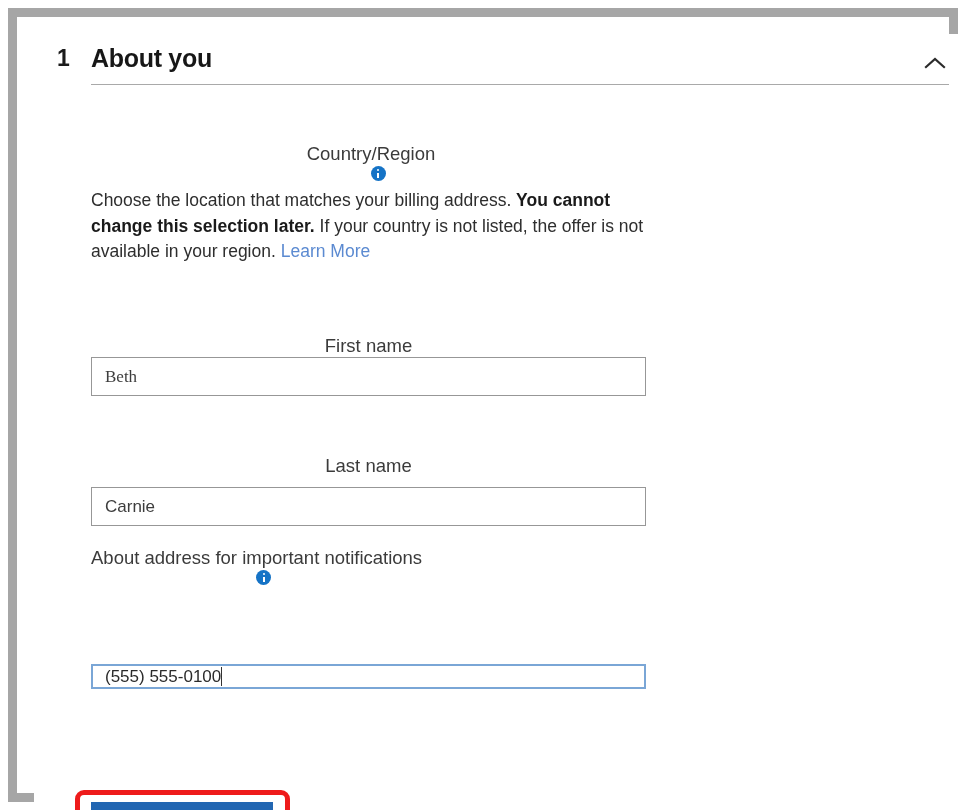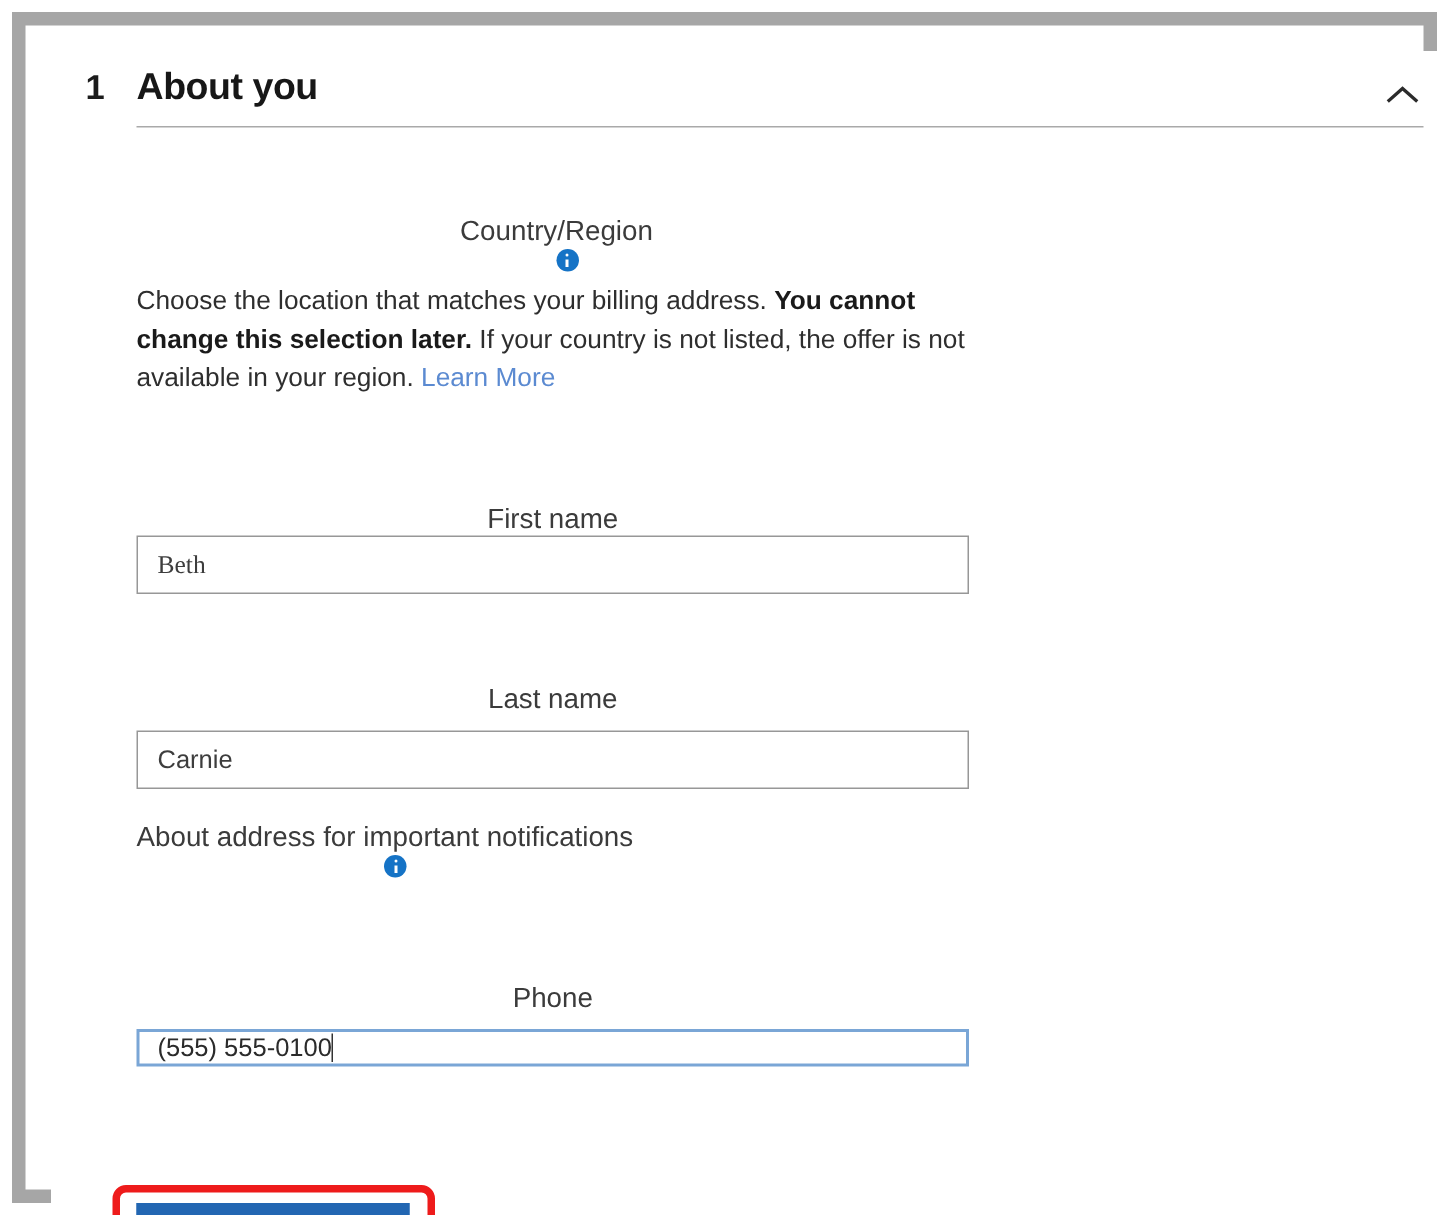--- a/index.html
+++ b/index.html
@@ -339,23 +339,20 @@
         </div>
 
         <div class="field-block" style="top:457px;">
           <div class="field-label">
             <span class="lbl-text">About address for important notifications</span>
             <span class="info-icon"></span>
           </div>
         </div>
 
         <div class="field-block" style="top:564px;">
-          <div class="field-label">
-            <span class="lbl-text">Phone</span>
-          </div>
           <div class="phone-field" style="margin-top:10px;">
             <span>(555) 555-0100</span>
               <span class="caret"></span>
           </div>
         </div>
 
         <div class="next-area">
           <button class="next-button">Next</button>
           <div class="red-annotation"></div>
         </div>

